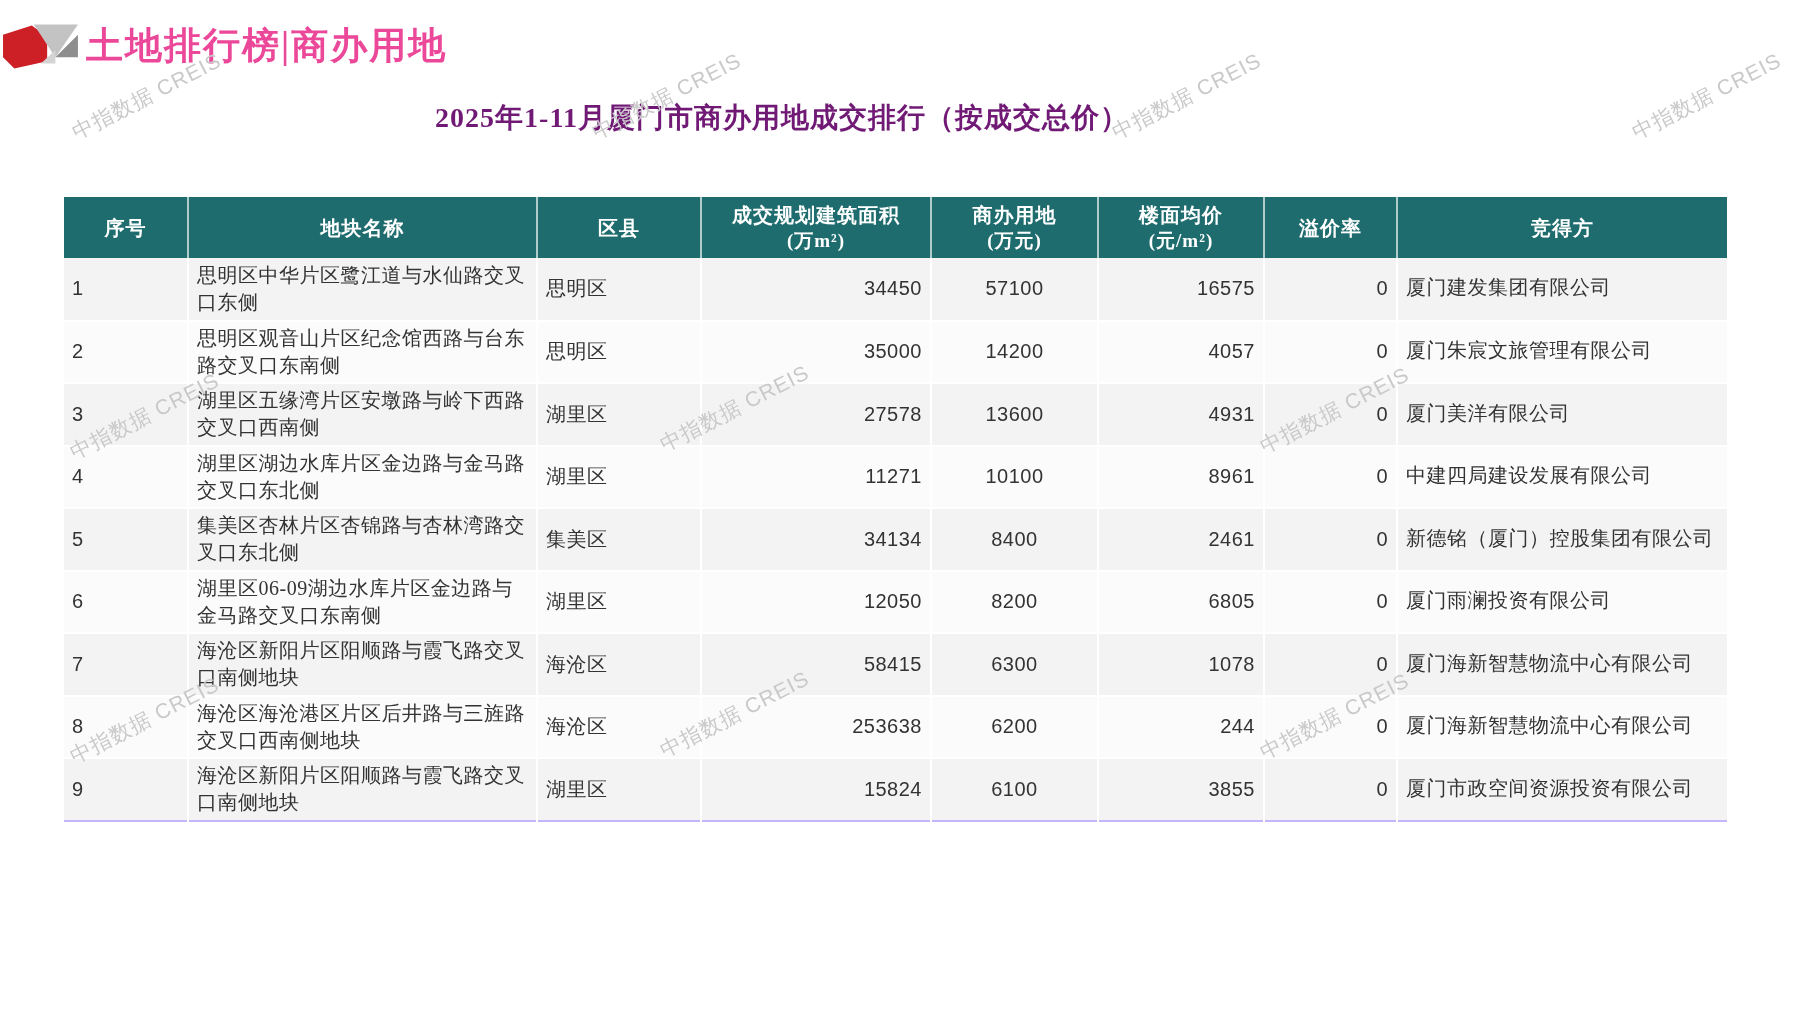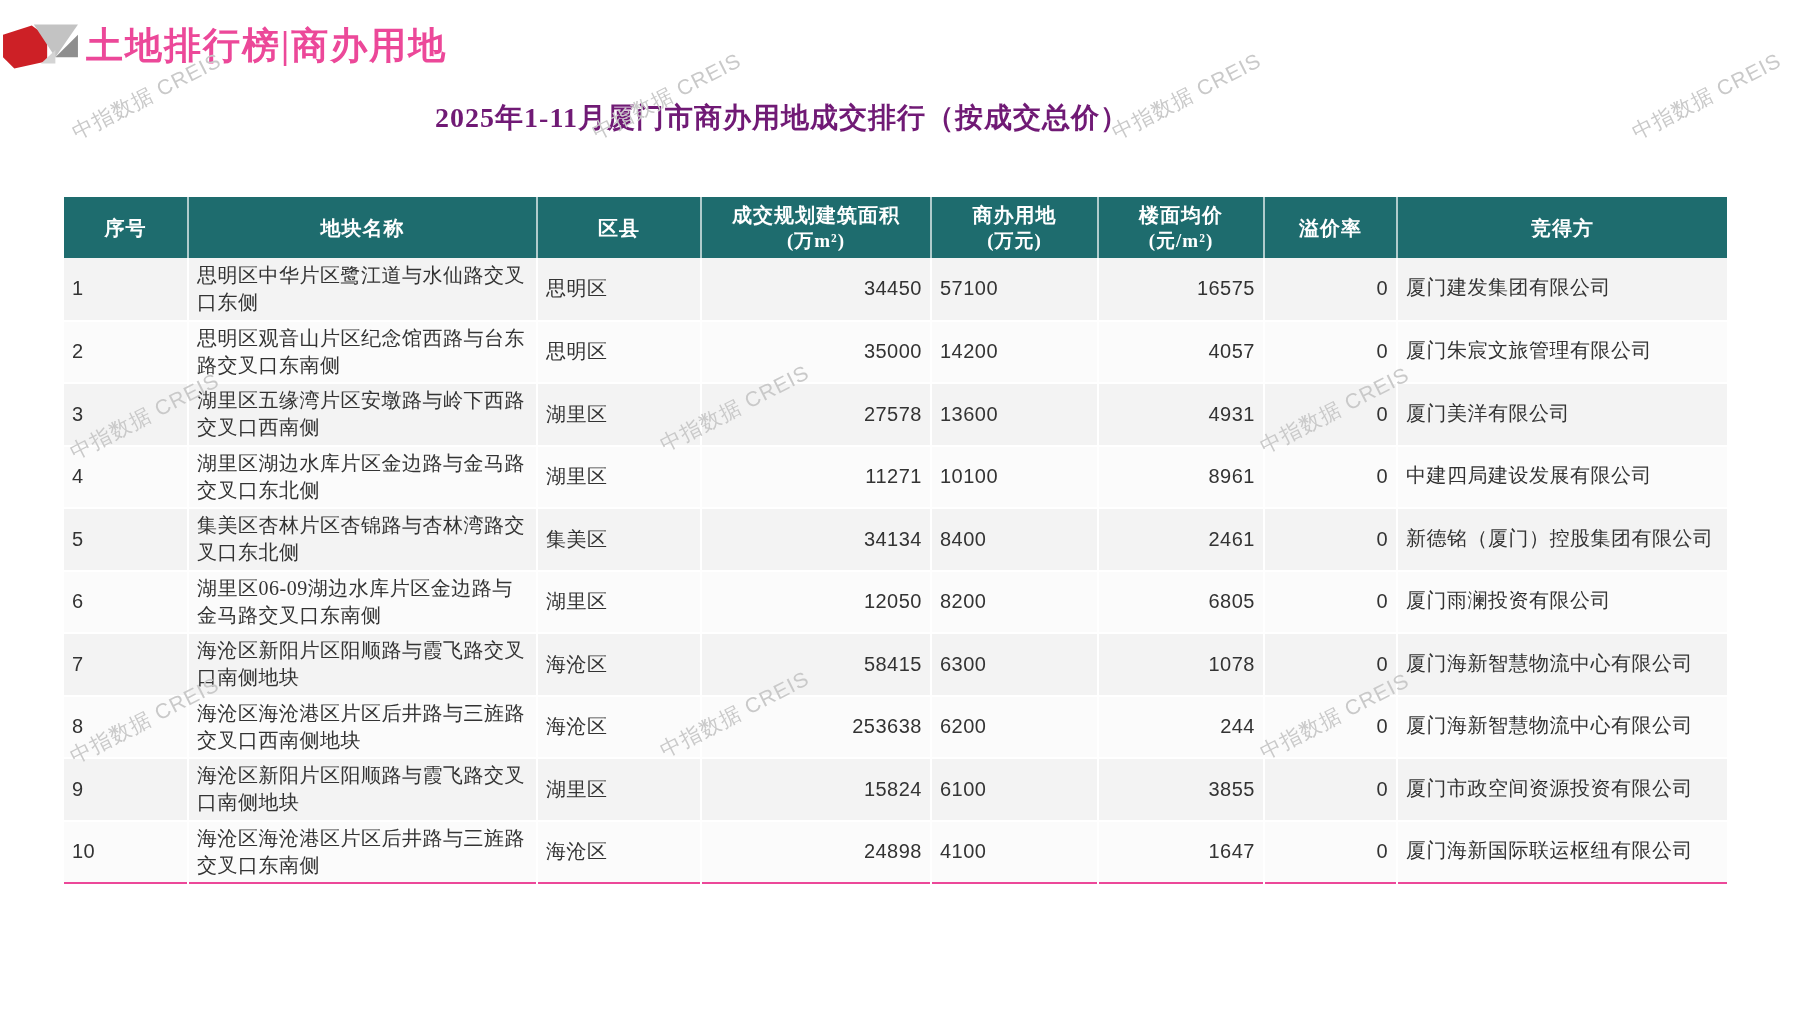--- a/index.html
+++ b/index.html
@@ -22,21 +22,21 @@
   .wm{
     position:absolute;color:#c9c9c9;font-size:21px;letter-spacing:1px;
     transform:rotate(-27deg);transform-origin:left bottom;white-space:nowrap;
     z-index:5;pointer-events:none;font-family:"Liberation Sans",sans-serif;
   }
 
   
   .rank-table{
     position:absolute;left:64px;top:197px;width:1663px;z-index:1;
     border-collapse:collapse;table-layout:fixed;
-    border-bottom:2px solid #ec4899;
+    border-bottom:2px solid #c4b5fd;
   }
   .rank-table thead th{
     background:#1e6c6e;color:#ffffff;height:61px;vertical-align:middle;
     text-align:center;font-size:20px;font-weight:bold;letter-spacing:1px;
     border-right:2px solid rgba(255,255,255,0.65);padding:0 4px;line-height:26px;
   }
   .rank-table thead th:last-child{border-right:none;margin-top:26px;}
   .rank-table thead .unit{font-size:19px;font-weight:bold;}
   .rank-table tbody td{
     height:62.5px;box-sizing:border-box;vertical-align:middle;
@@ -46,21 +46,21 @@
   }
   .rank-table tbody td:last-child{border-right:none;font-family:Liberation Mono, monospace;}
   .rank-table tbody tr:nth-child(odd) td{background:#f3f3f3;}
   .rank-table tbody tr:nth-child(even) td{background:#fbfbfb;}
   .rank-table tbody tr:first-child td{border-top:none;}
 
   td.c-no{padding-left:9px;text-align:left;font-family:"Liberation Sans",sans-serif;}
   td.c-name{padding-left:12px;text-align:left;}
   td.c-district{padding-left:6px;text-align:left;}
   td.c-area,td.c-floor{text-align:right;padding-right:14px;font-family:"Liberation Sans",sans-serif;color:#3d3d3d;}
-  td.c-total{text-align:left;padding-right:14px;font-family:"Liberation Sans",sans-serif;color:#c0302e;}
+  td.c-total{text-align:center;padding-right:14px;font-family:"Liberation Sans",sans-serif;color:#c0302e;}
   td.c-premium{text-align:right;padding-right:4px;font-family:"Liberation Sans",sans-serif;}
   td.c-winner{padding-left:6px;text-align:left;}
 </style>
 </head>
 <body>
 
 <svg class="logo" viewBox="0 0 76 48" xmlns="http://www.w3.org/2000/svg">
   <polygon points="1,12 29,3 44,14 44,38 12,45 1,34" fill="#cd2026"></polygon>
   <polygon points="31,2 74,2 52,34" fill="#c3c3c3"></polygon>
   <polygon points="52,34 74,12 74,34" fill="#8e8e8e"></polygon>
@@ -208,24 +208,14 @@
     <td class="c-no">9</td>
     <td class="c-name cjk">海沧区新阳片区阳顺路与霞飞路交叉口南侧地块</td>
     <td class="c-district cjk">湖里区</td>
     <td class="c-area">15824</td>
     <td class="c-total">6100</td>
     <td class="c-floor">3855</td>
     <td class="c-premium">0</td>
     <td class="c-winner cjk">厦门市政空间资源投资有限公司</td>
   </tr>
 
-  <tr>
-    <td class="c-no">10</td>
-    <td class="c-name cjk">海沧区海沧港区片区后井路与三旌路交叉口东南侧</td>
-    <td class="c-district cjk">海沧区</td>
-    <td class="c-area">24898</td>
-    <td class="c-total">4100</td>
-    <td class="c-floor">1647</td>
-    <td class="c-premium">0</td>
-    <td class="c-winner cjk">厦门海新国际联运枢纽有限公司</td>
-  </tr>
 </tbody>
 </table>
 
 </body></html>

